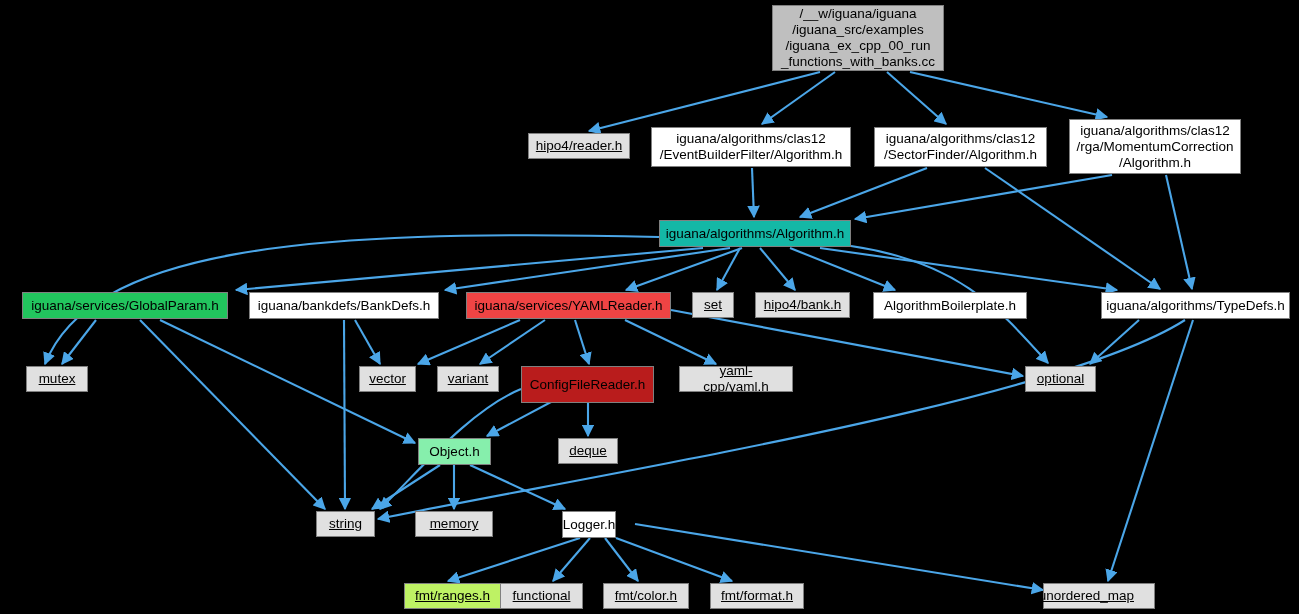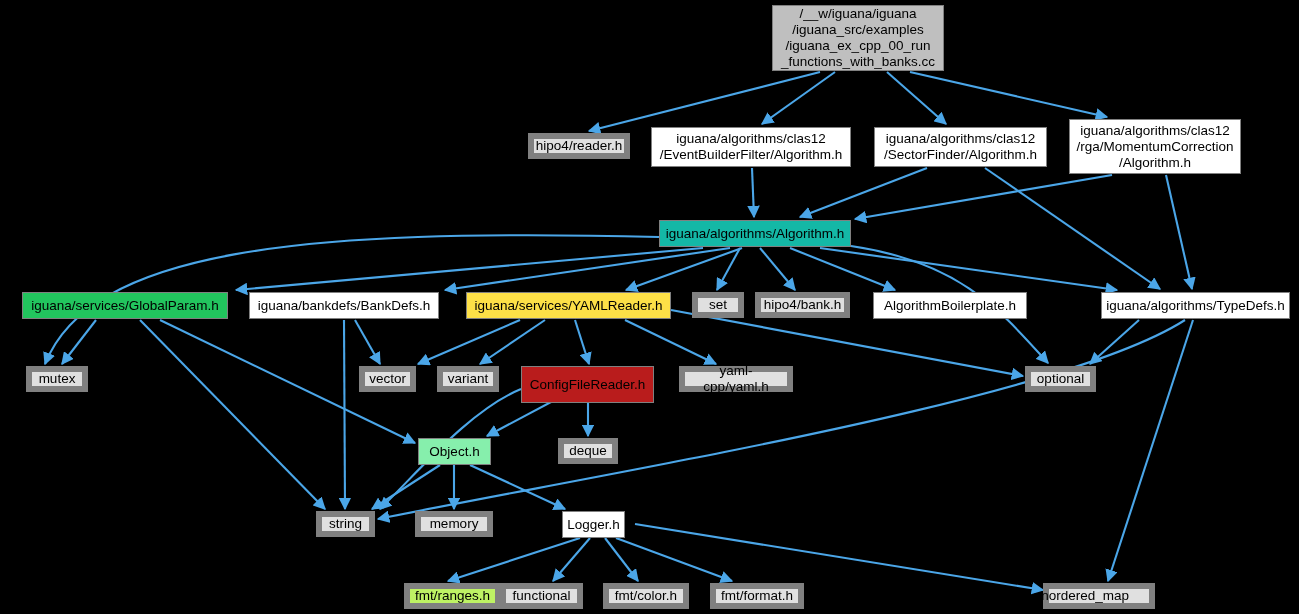--- a/index.html
+++ b/index.html
@@ -34,21 +34,22 @@
     color: #000000;
     white-space: pre-line;
     padding: 0 20px;
   }
   .node.internal {
     background: #ffffff;
     border: 1px solid #808080;
   }
   .node.external {
     background: #e0e0e0;
-    border: 6px solid #a21caf;
+    border: 1px solid #a21caf;
+    text-decoration: underline;
   }
   .node.root {
     background: #bfbfbf;
     border: 1px solid #808080;
   }
   .edge-path {
     fill: none;
     stroke-width: 2.1;
   }
 </style>
@@ -116,35 +117,35 @@
       <div class="node internal" style="left: 651px; top: 127px; width: 200px; height: 40px; background: rgb(255, 255, 255); border-color: rgb(128, 128, 128);"><span>iguana/algorithms/clas12
 /EventBuilderFilter/Algorithm.h</span></div>
       <div class="node internal" style="left: 874px; top: 127px; width: 173px; height: 40px; background: rgb(255, 255, 255); border-color: rgb(128, 128, 128);"><span>iguana/algorithms/clas12
 /SectorFinder/Algorithm.h</span></div>
       <div class="node internal" style="left: 1069px; top: 119px; width: 172px; height: 55px; background: rgb(255, 255, 255); border-color: rgb(128, 128, 128);"><span>iguana/algorithms/clas12
 /rga/MomentumCorrection
 /Algorithm.h</span></div>
       <div class="node internal" style="left: 659px; top: 220px; width: 192px; height: 27px; background: #14b8a6; border-color: rgb(128, 128, 128);"><span>iguana/algorithms/Algorithm.h</span></div>
       <div class="node internal" style="left: 22px; top: 292px; width: 206px; height: 27px; background: #22c55e; border-color: rgb(128, 128, 128);"><span>iguana/services/GlobalParam.h</span></div>
       <div class="node internal" style="left: 249px; top: 292px; width: 190px; height: 27px; background: rgb(255, 255, 255); border-color: rgb(128, 128, 128);"><span>iguana/bankdefs/BankDefs.h</span></div>
-      <div class="node internal" style="left: 466px; top: 292px; width: 205px; height: 27px; background: #fde047; border-color: rgb(128, 128, 128);"><span>iguana/services/YAMLReader.h</span></div>
+      <div class="node internal" style="left: 466px; top: 292px; width: 205px; height: 27px; background: #ef4444; border-color: rgb(128, 128, 128);"><span>iguana/services/YAMLReader.h</span></div>
       <div class="node external" style="left: 692px; top: 292px; width: 40px; height: 26px; background: rgb(224, 224, 224); border-color: rgb(128, 128, 128);"><span>set</span></div>
       <div class="node external" style="left: 755px; top: 292px; width: 95px; height: 26px; background: rgb(224, 224, 224); border-color: rgb(128, 128, 128);"><span>hipo4/bank.h</span></div>
       <div class="node internal" style="left: 873px; top: 292px; width: 154px; height: 27px; background: rgb(255, 255, 255); border-color: rgb(128, 128, 128);"><span>AlgorithmBoilerplate.h</span></div>
       <div class="node internal" style="left: 1101px; top: 292px; width: 189px; height: 27px; background: rgb(255, 255, 255); border-color: rgb(128, 128, 128);"><span>iguana/algorithms/TypeDefs.h</span></div>
       <div class="node external" style="left: 26px; top: 366px; width: 62px; height: 26px; background: rgb(224, 224, 224); border-color: rgb(128, 128, 128); text-align: center;"><span>mutex</span></div>
       <div class="node external" style="left: 359px; top: 366px; width: 57px; height: 26px; background: rgb(224, 224, 224); border-color: rgb(128, 128, 128);"><span>vector</span></div>
       <div class="node external" style="left: 437px; top: 366px; width: 62px; height: 26px; background: rgb(224, 224, 224); border-color: rgb(128, 128, 128);"><span>variant</span></div>
       <div class="node internal" style="left: 521px; top: 366px; width: 133px; height: 37px; background: #b91c1c; border-color: rgb(128, 128, 128);"><span>ConfigFileReader.h</span></div>
       <div class="node external" style="left: 679px; top: 366px; width: 114px; height: 26px; background: rgb(224, 224, 224); border-color: rgb(128, 128, 128);"><span>yaml-cpp/yaml.h</span></div>
       <div class="node external" style="left: 1025px; top: 366px; width: 71px; height: 26px; background: rgb(224, 224, 224); border-color: rgb(128, 128, 128);"><span>optional</span></div>
       <div class="node internal" style="left: 418px; top: 438px; width: 73px; height: 27px; background: #86efac; border-color: rgb(128, 128, 128);"><span>Object.h</span></div>
       <div class="node external" style="left: 558px; top: 438px; width: 60px; height: 26px; background: rgb(224, 224, 224); border-color: rgb(128, 128, 128);"><span>deque</span></div>
       <div class="node external" style="left: 316px; top: 511px; width: 59px; height: 26px; background: rgb(224, 224, 224); border-color: rgb(128, 128, 128);"><span>string</span></div>
       <div class="node external" style="left: 415px; top: 511px; width: 78px; height: 26px; background: rgb(224, 224, 224); border-color: rgb(128, 128, 128);"><span>memory</span></div>
-      <div class="node internal" style="left: 562px; top: 511px; width: 63px; height: 27px; background: rgb(255, 255, 255); border-color: rgb(128, 128, 128);"><span>Logger.h</span></div>
+      <div class="node internal" style="left: 562px; top: 511px; width: 54px; height: 27px; background: rgb(255, 255, 255); border-color: rgb(128, 128, 128);"><span>Logger.h</span></div>
       <div class="node external" style="left: 404px; top: 583px; width: 97px; height: 26px; background: #bef264; border-color: rgb(128, 128, 128);"><span>fmt/ranges.h</span></div>
       <div class="node external" style="left: 500px; top: 583px; width: 83px; height: 26px; background: rgb(224, 224, 224); border-color: rgb(128, 128, 128);"><span>functional</span></div>
       <div class="node external" style="left: 603px; top: 583px; width: 86px; height: 26px; background: rgb(224, 224, 224); border-color: rgb(128, 128, 128);"><span>fmt/color.h</span></div>
       <div class="node external" style="left: 710px; top: 583px; width: 94px; height: 26px; background: rgb(224, 224, 224); border-color: rgb(128, 128, 128);"><span>fmt/format.h</span></div>
       <div class="node external" style="left: 1043px; top: 583px; width: 112px; height: 26px; background: rgb(224, 224, 224); border-color: rgb(128, 128, 128); justify-content: flex-end;"><span>unordered_map</span></div>
     </div>
 </div>
 
 </body></html>

